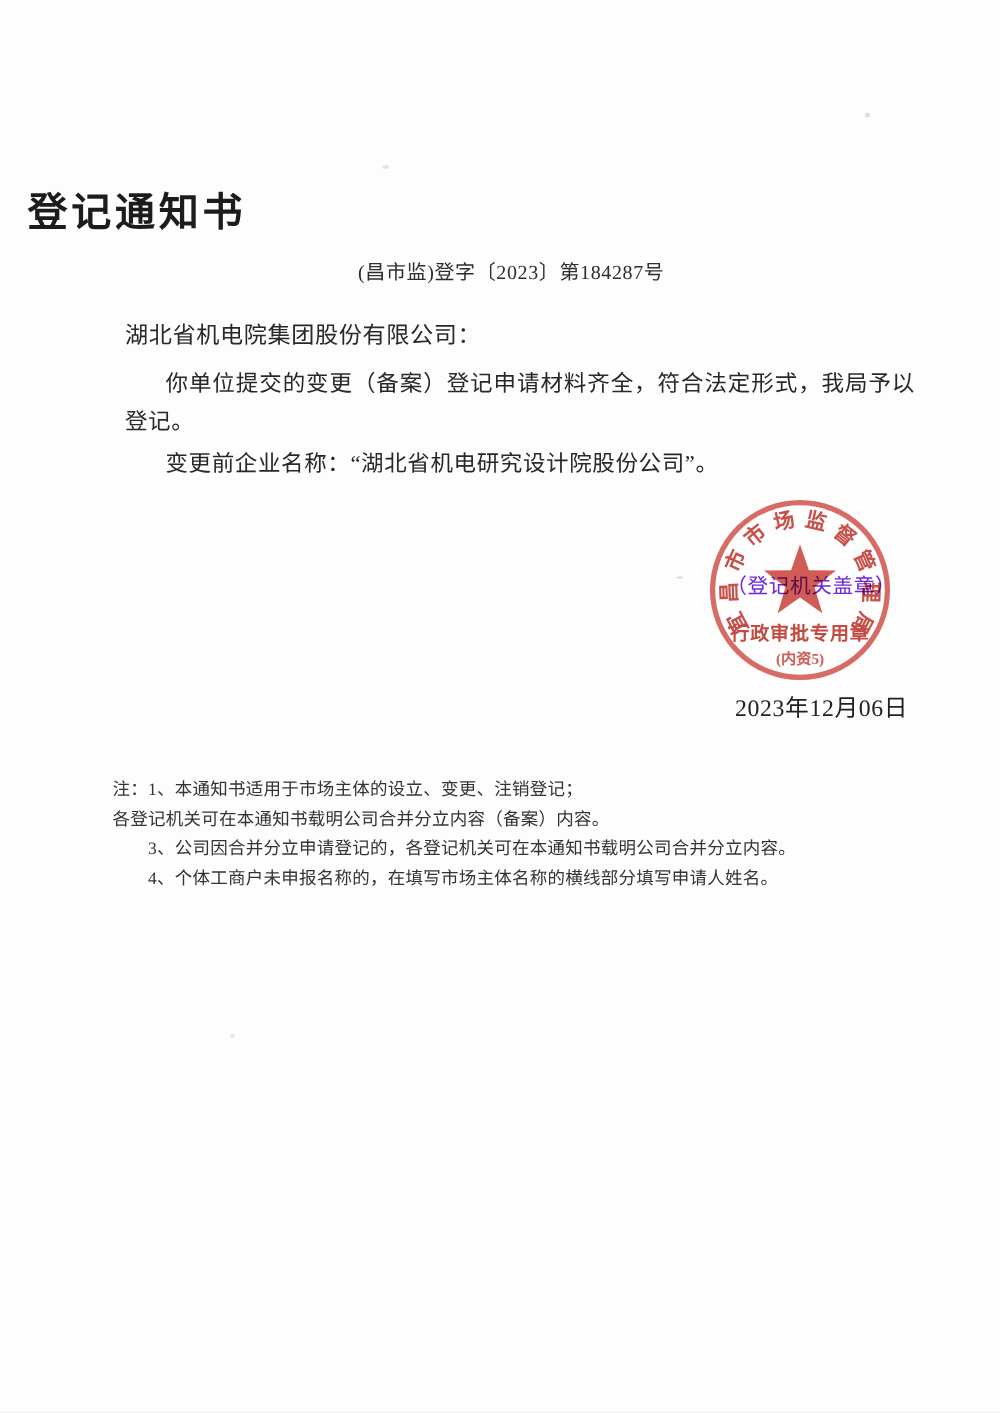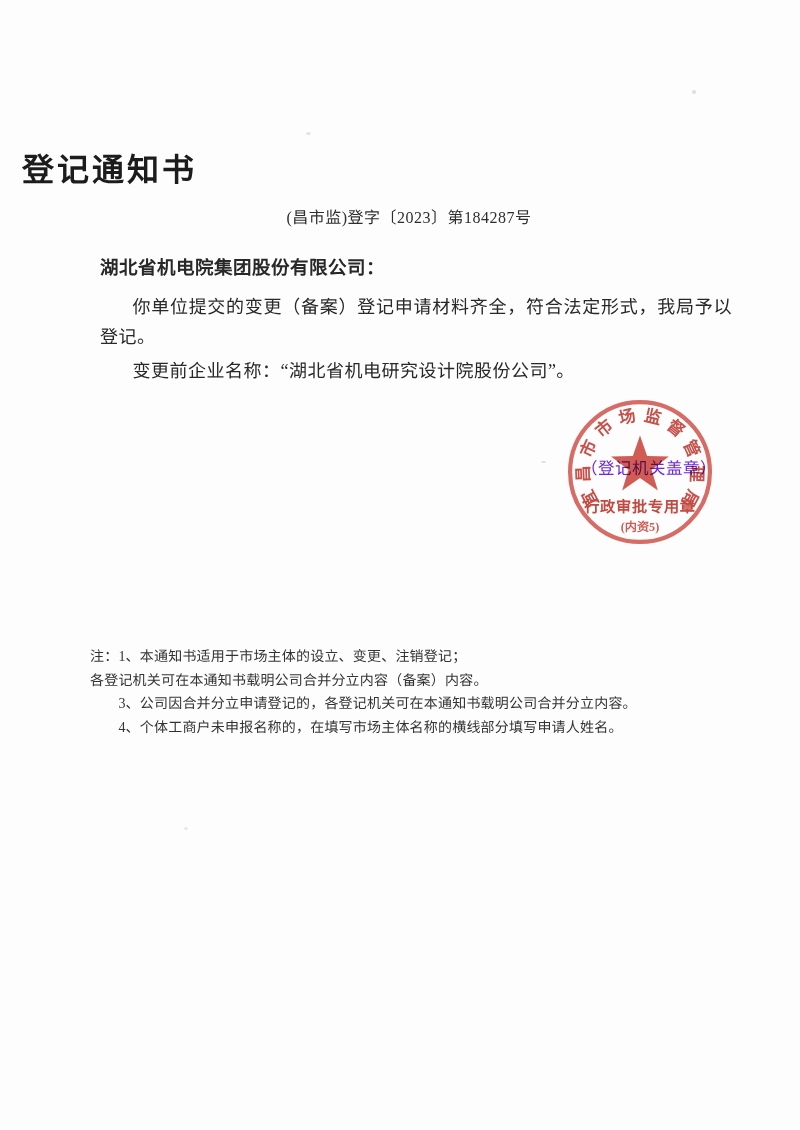--- a/index.html
+++ b/index.html
@@ -54,21 +54,20 @@
     letter-spacing: 0.5px;
     color: #2e2e2e;
   }
   .addressee {
     position: absolute;
     top: 253px;
     left: 100px;
     font-size: 18.5px;
     letter-spacing: 0.5px;
     color: #282828;
-    font-weight: bold;
   }
   .para {
     position: absolute;
     left: 100px;
     width: 632px;
     font-size: 18px;
     line-height: 30px;
     letter-spacing: 0.5px;
     text-indent: 1.8em;
     text-align: justify;
@@ -128,21 +127,20 @@
     color: #222222;
   }
   .notes {
     position: absolute;
     top: 621px;
     left: 90px;
     width: 660px;
     font-size: 14px;
     line-height: 23.5px;
     color: #333333;
-    margin-top: 24px;
   }
   .note-line {
     white-space: nowrap;
     letter-spacing: 0.2px;
   }
 </style>
 </head>
 <body>
 
 <div class="page">
@@ -176,20 +174,21 @@
         <text x="100" y="33" transform="rotate(39.333333333333314 100 100)" fill="#c9453c">督</text>
         <text x="100" y="33" transform="rotate(65.55555555555554 100 100)" fill="#c9453c">管</text>
         <text x="100" y="33" transform="rotate(91.77777777777777 100 100)" fill="#c9453c">理</text>
         <text x="100" y="33" transform="rotate(118 100 100)" fill="#c9453c">局</text>
       </g>
     <polygon points="100,52 109.4,79.1 138,79.6 115.2,96.9 123.5,124.4 100,108 76.5,124.4 84.8,96.9 62,79.6 90.6,79.1" fill="#c8352c" opacity="0.88"></polygon>
     <text class="stamp-line1" x="100" y="153">行政审批专用章</text>
     <text class="stamp-line2" x="100" y="178">(内资5)</text>
   </svg>
 
+  <div class="stamp-date">2023年12月06日</div>
 
   <div class="notes">
     <div class="note-line">注：1、本通知书适用于市场主体的设立、变更、注销登记；</div>
     <div class="note-line">各登记机关可在本通知书载明公司合并分立内容（备案）内容。</div>
     <div class="note-line">　　3、公司因合并分立申请登记的，各登记机关可在本通知书载明公司合并分立内容。</div>
     <div class="note-line">　　4、个体工商户未申报名称的，在填写市场主体名称的横线部分填写申请人姓名。</div>
   </div>
 
 </div>
 

